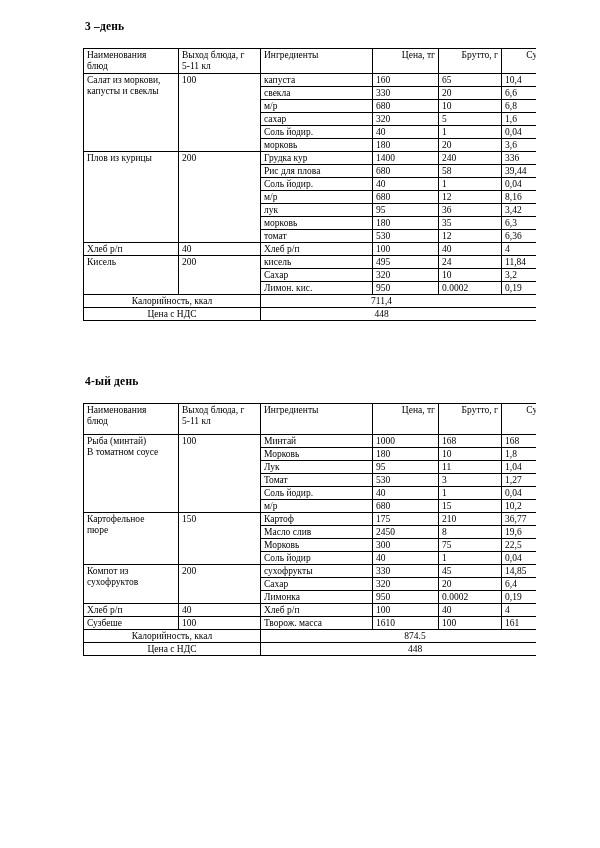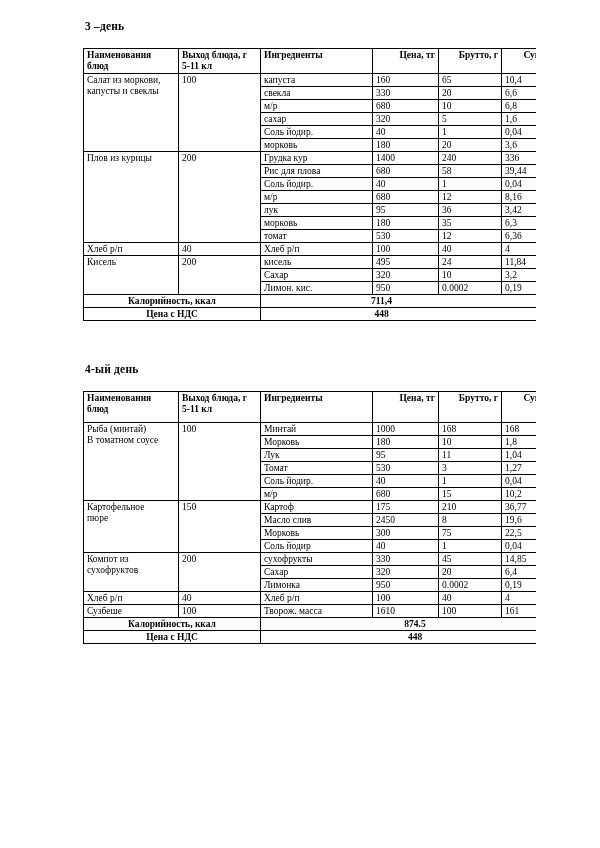--- a/index.html
+++ b/index.html
@@ -12,43 +12,43 @@
   }
   .document-page { width: 536px; height: 848px; background: #fff; overflow: hidden; }
   .document-content { padding: 20px 31px 0 83px; }
 
   .day-title {
     font-size: 11.5px;
     font-weight: bold;
     margin: 0 0 16px 2px;
     letter-spacing: 0.2px;
   }
-  .day-section + .day-section { margin-top: 42px; }
+  .day-section + .day-section { margin-top: 54px; }
 
   table.menu-table {
     border-collapse: collapse;
     table-layout: fixed;
     width: 486px;
   }
   .menu-table th, .menu-table td {
     border: 1px solid #000;
     font-size: 9.5px;
     line-height: 11.5px;
     padding: 0.5px 3px 0 3px;
     vertical-align: top;
     text-align: left;
     white-space: pre-line;
     overflow: hidden;
   }
-  .menu-table th { font-weight: bold; }
+  .menu-table th { font-weight: normal; }
   .menu-table th.center { text-align: right; }
   .day-section-1 .menu-table th { height: 25px; }
   .day-section-2 .menu-table th { height: 31px; }
 
-  tr.footer-row td { font-weight: bold; text-align: center; }
+  tr.footer-row td { font-weight: normal; text-align: center; }
   .day-section-1 td.footer-value { padding-right: 70px; border-radius: 6px; }
 </style>
 </head>
 <body>
 
 <div class="document-page">
   <div class="document-content">
       <section class="day-section day-section-1">
         <h2 class="day-title">3 –день</h2>
         <table class="menu-table">

